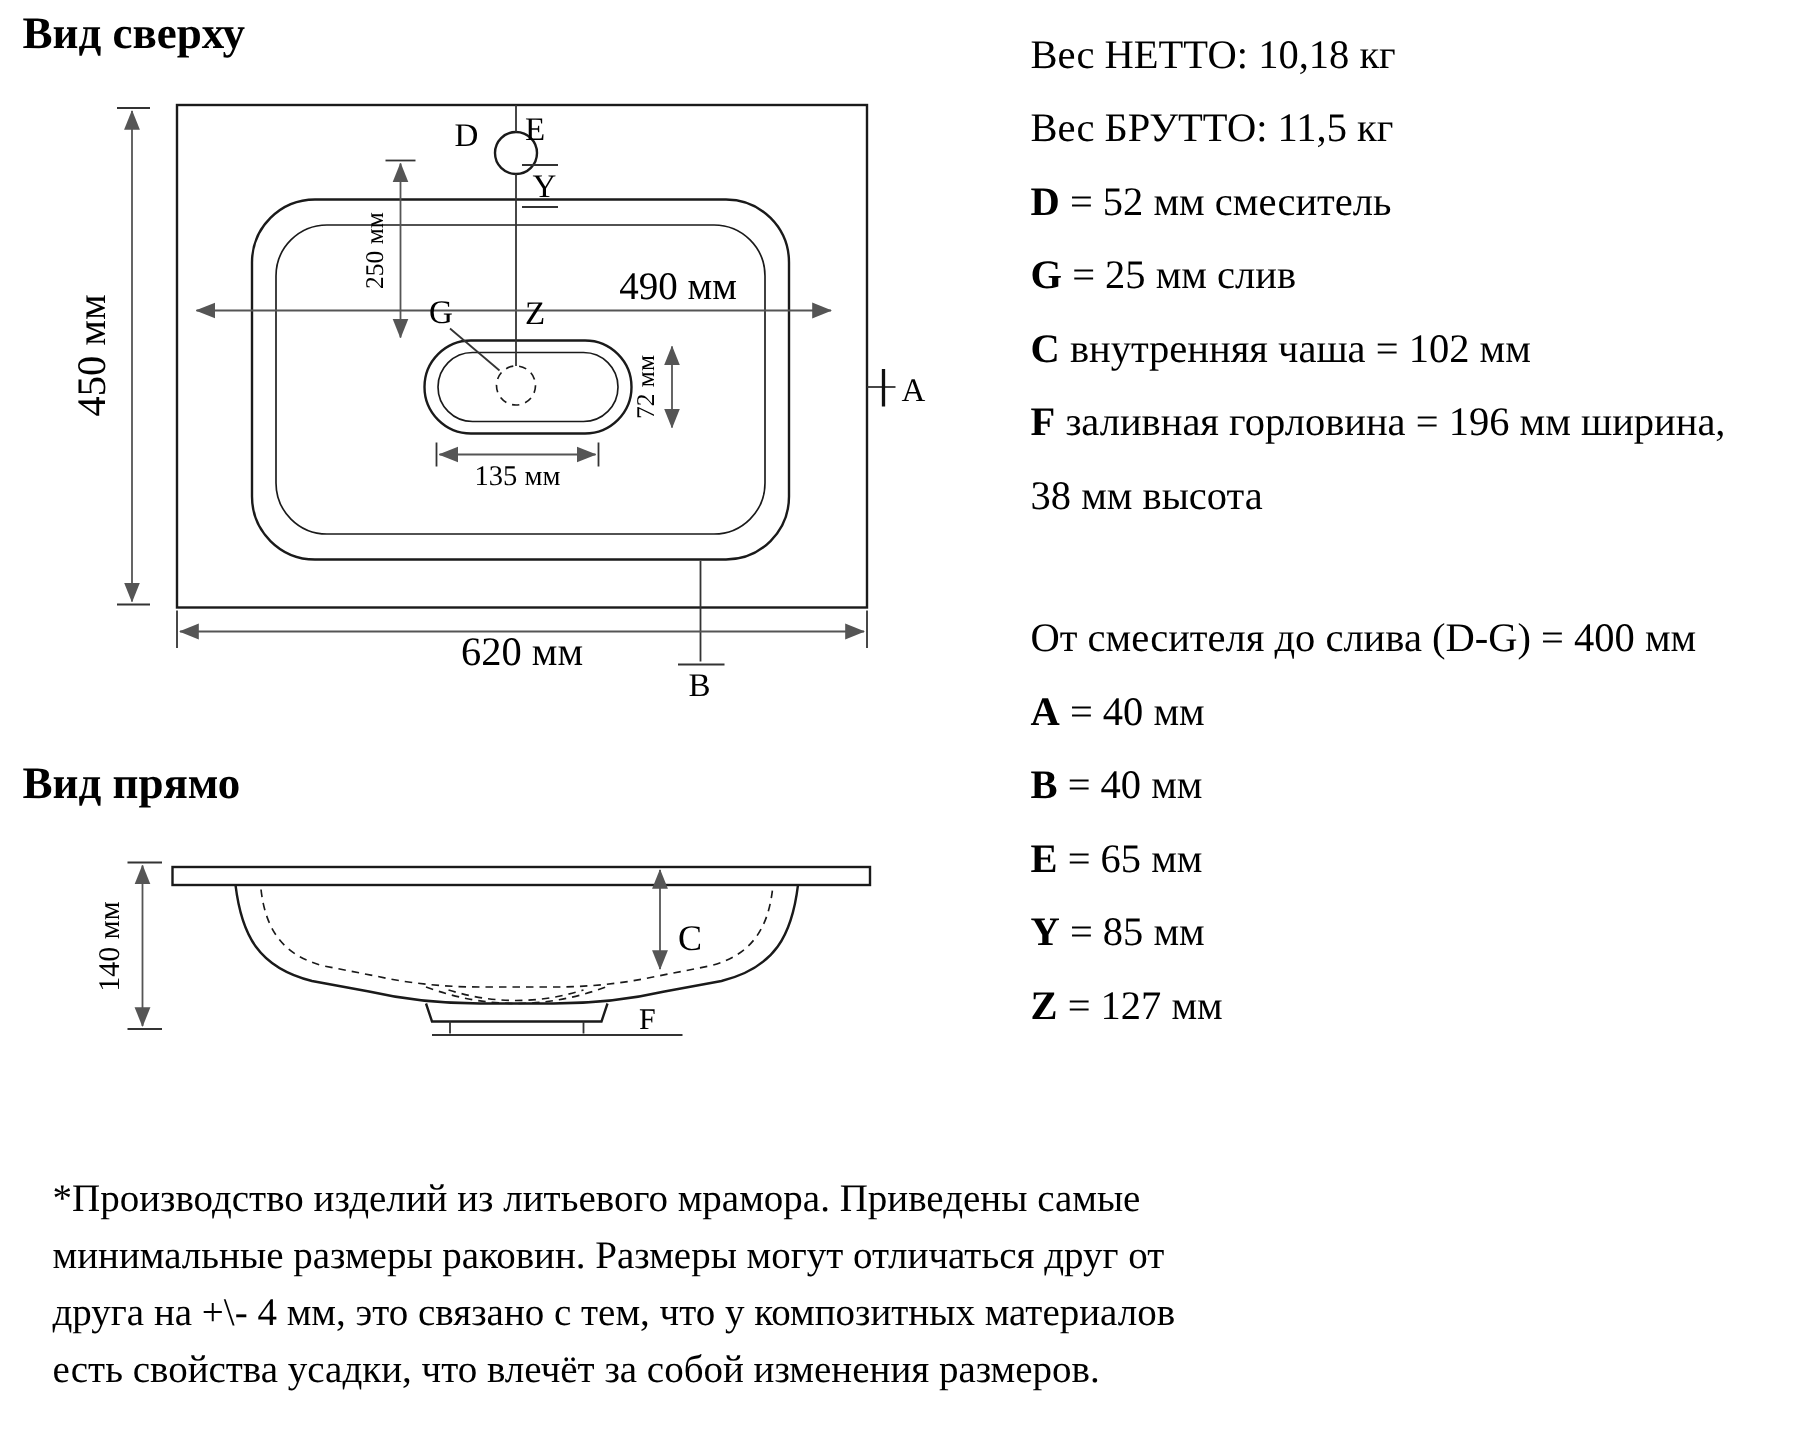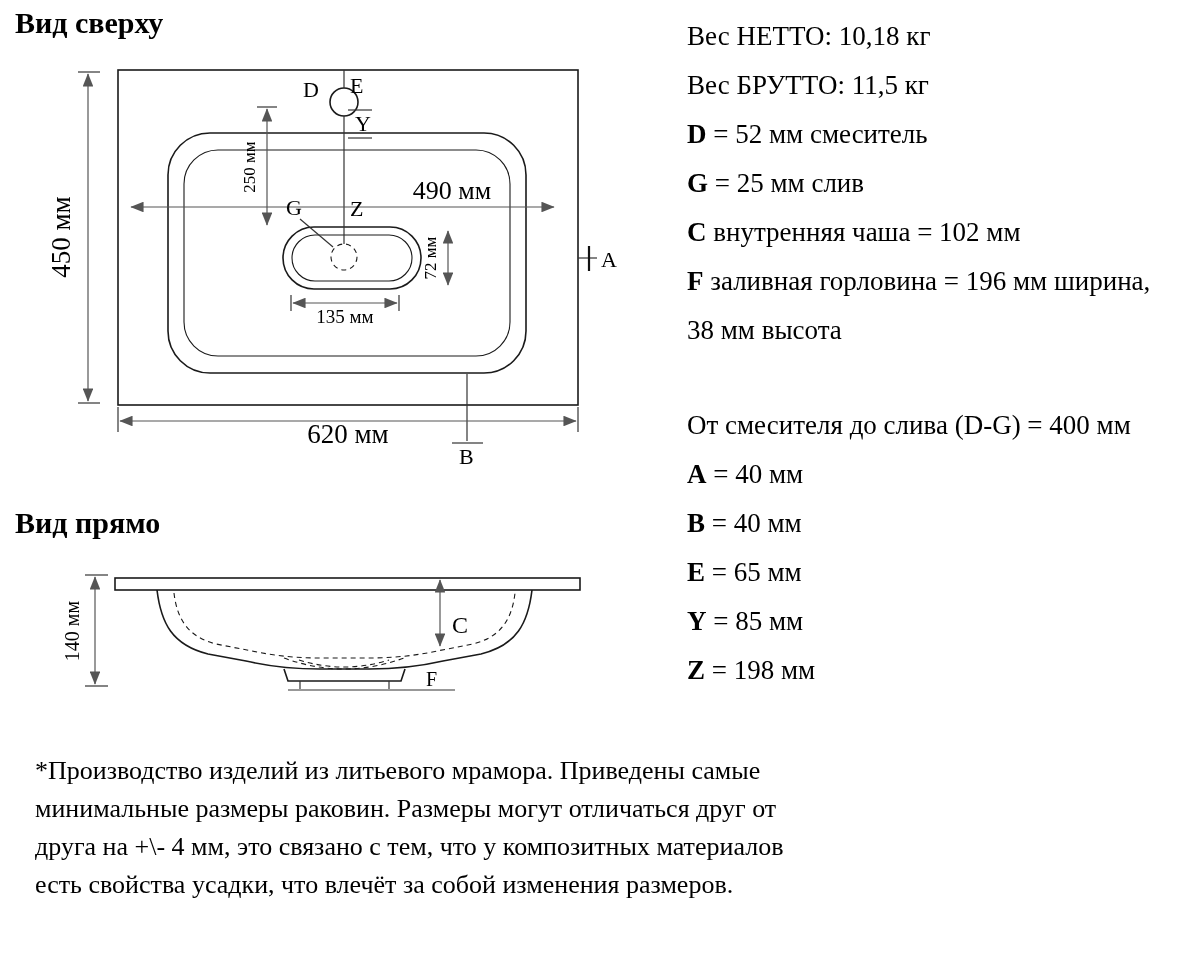--- a/index.html
+++ b/index.html
@@ -18,21 +18,21 @@
   .dash{stroke-dasharray:5 4;}
   .dim{fill:none;stroke:#555;stroke-width:1.2;}
   .tick{stroke:#333;stroke-width:1.2;}
   .tick2{stroke:#111;stroke-width:2.2;}
   text{fill:#000;font-family:"Liberation Serif","DejaVu Serif",serif;}
   #specs{position:absolute;left:687px;top:12px;width:516px;}
   .spec{font-size:27px;line-height:49px;white-space:nowrap;}
   .spec .line2{display:block;}
   .spec.gap{margin-top:46px;}
   .spec b{font-weight:bold;}
-  #note{position:absolute;left:35px;top:752px;width:758px;font-size:26px;line-height:38px;}
+  #note{position:absolute;left:35px;top:780px;width:758px;font-size:26px;line-height:38px;}
 </style>
 </head>
 <body>
 
 <div class="title" id="title-top">Вид сверху</div>
 <div class="title" id="title-front">Вид прямо</div>
 
 <svg id="topview" width="660" height="500" viewBox="0 0 660 500">
   <defs>
     <marker id="ah1" viewBox="0 0 10 8" refX="9.5" refY="4" markerWidth="11" markerHeight="9" orient="auto-start-reverse">
@@ -130,16 +130,16 @@
   <div class="spec"><b></b><span>Вес БРУТТО: 11,5 кг</span></div>
   <div class="spec"><b>D</b><span> = 52 мм смеситель</span></div>
   <div class="spec"><b>G</b><span> = 25 мм слив</span></div>
   <div class="spec"><b>C</b><span> внутренняя чаша = 102 мм</span></div>
   <div class="spec"><b>F</b><span> заливная горловина = 196 мм ширина,</span><span class="line2">38 мм высота</span></div>
   <div class="spec gap"><b></b><span>От смесителя до слива (D-G) = 400 мм</span></div>
   <div class="spec"><b>A</b><span> = 40 мм</span></div>
   <div class="spec"><b>B</b><span> = 40 мм</span></div>
   <div class="spec"><b>E</b><span> = 65 мм</span></div>
   <div class="spec"><b>Y</b><span> = 85 мм</span></div>
-  <div class="spec"><b>Z</b><span> = 198 мм</span></div>
+  <div class="spec"><b>Z</b><span> = 127 мм</span></div>
 </div>
 
 <div id="note">*Производство изделий из литьевого мрамора. Приведены самые минимальные размеры раковин. Размеры могут отличаться друг от друга на +\- 4 мм, это связано с тем, что у композитных материалов есть свойства усадки, что влечёт за собой изменения размеров.</div>
 
 </body></html>

